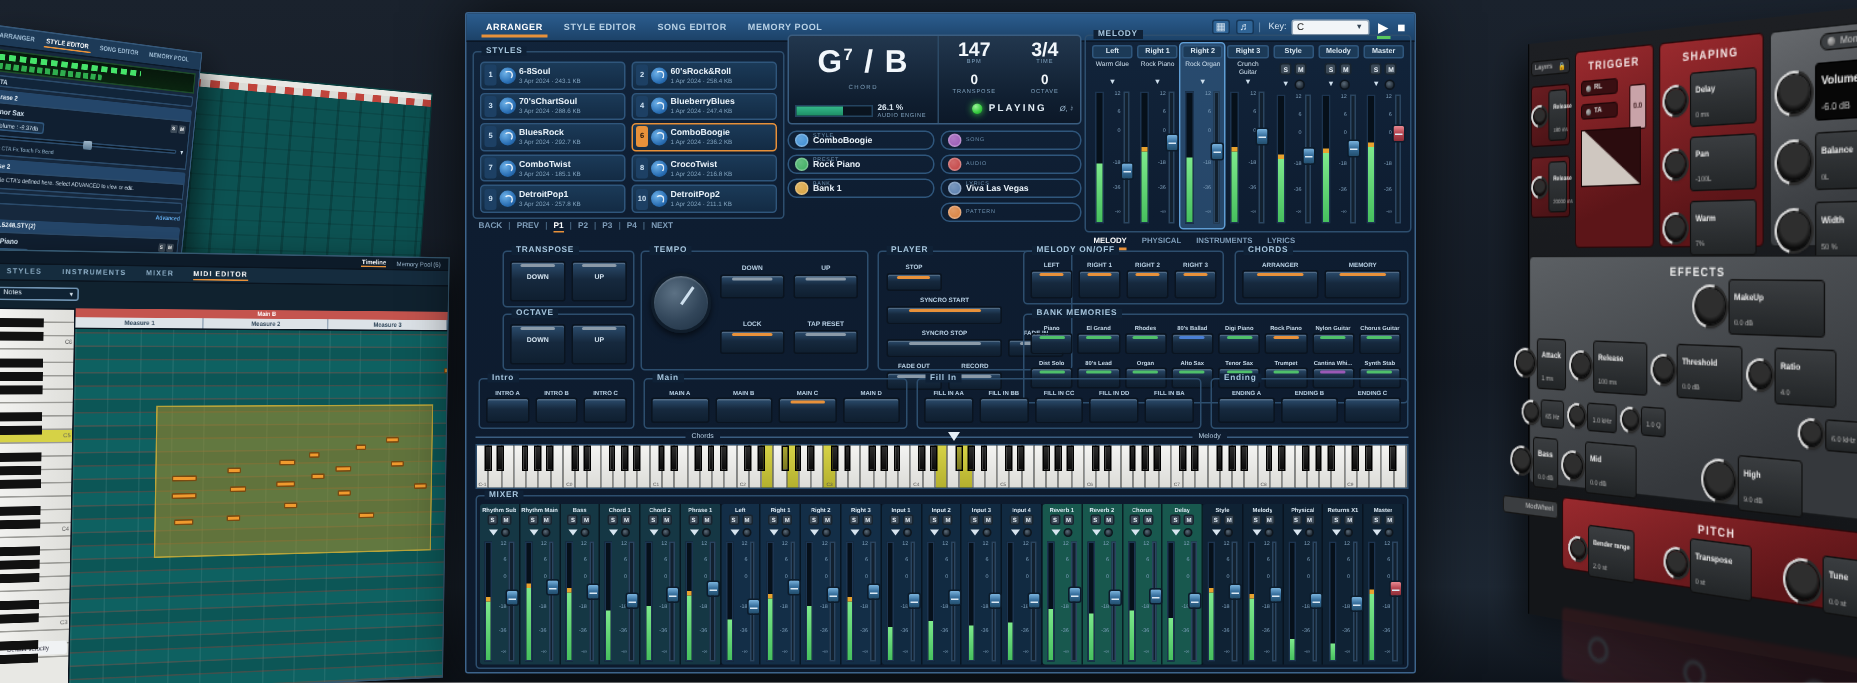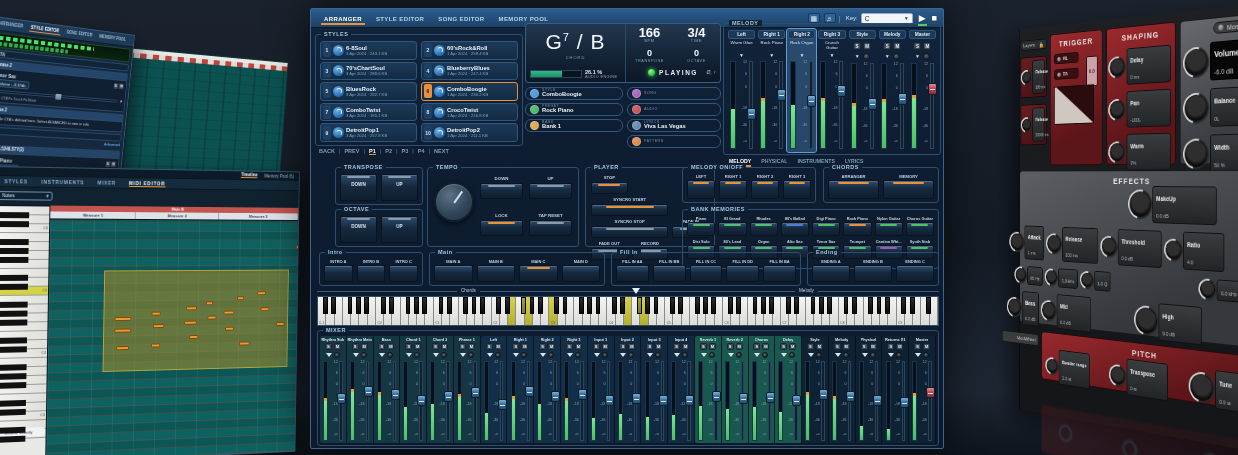--- a/index.html
+++ b/index.html
@@ -62,21 +62,21 @@
   .smt { font-size:4.2px; color:#7fa0bc; white-space:nowrap; }
   #pager { position:absolute; left:8px; top:139px; display:flex; gap:4px; font-size:5.5px; color:#7e9cb8; font-weight:bold; }
   #pager .pg.on { color:#fff; border-bottom:1px solid #e8913a; }
   #pager .dv { color:#44627e; }
 
   
   #disp { position:absolute; left:214px; top:14px; width:196px; height:60px;
     background:linear-gradient(180deg,#22374e,#101f31 70%,#0c1828);
     border:1px solid #3a5d80; border-radius:3px; display:flex; }
   #dchord { width:100px; border-right:1px solid #2c4a66; position:relative; padding-top:6px; text-align:center; }
-  #dchord .big { font-size:21px; font-weight:normal; color:#f2f7fb; letter-spacing:1px; }
+  #dchord .big { font-size:21px; font-weight:bold; color:#f2f7fb; letter-spacing:1px; }
   #dchord .big sup { font-size:11px; }
   #dchord .cl { font-size:4px; color:#7fa0bc; letter-spacing:1px; margin-top:1px; }
   #deng { position:absolute; left:4px; bottom:3px; display:flex; align-items:center; gap:3px; }
   #dengbar { width:52px; height:8px; background:#0a1france; background:#0a141f; border:1px solid #244460; }
   #dengbar i { display:block; height:100%; width:62%; background:linear-gradient(180deg,#35b98a,#1e8f66); }
   #dengtx { text-align:left; }
   #dengtx .p { font-size:5.5px; color:#dbe8f2; font-weight:bold; }
   #dengtx .l { font-size:3.8px; color:#7fa0bc; letter-spacing:.4px; }
   #dnums { flex:1; display:grid; grid-template-columns:1fr 1fr; grid-template-rows:22px 16px 16px; padding-top:2px; }
   .dn { text-align:center; }
@@ -817,21 +817,21 @@
             <i></i>
           </span>
         <span id="dengtx">
           <div class="p">26.1 %</div>
           <div class="l">AUDIO ENGINE</div>
         </span>
       </div>
     </div>
     <div id="dnums">
       <div class="dn">
-        <div class="v">166</div>
+        <div class="v">147</div>
           <div class="l">BPM</div>
       </div>
       <div class="dn">
         <div class="v">3/4</div>
           <div class="l">TIME</div>
       </div>
       <div class="dn">
         <div class="v sm">0</div>
           <div class="l">TRANSPOSE</div>
       </div>

